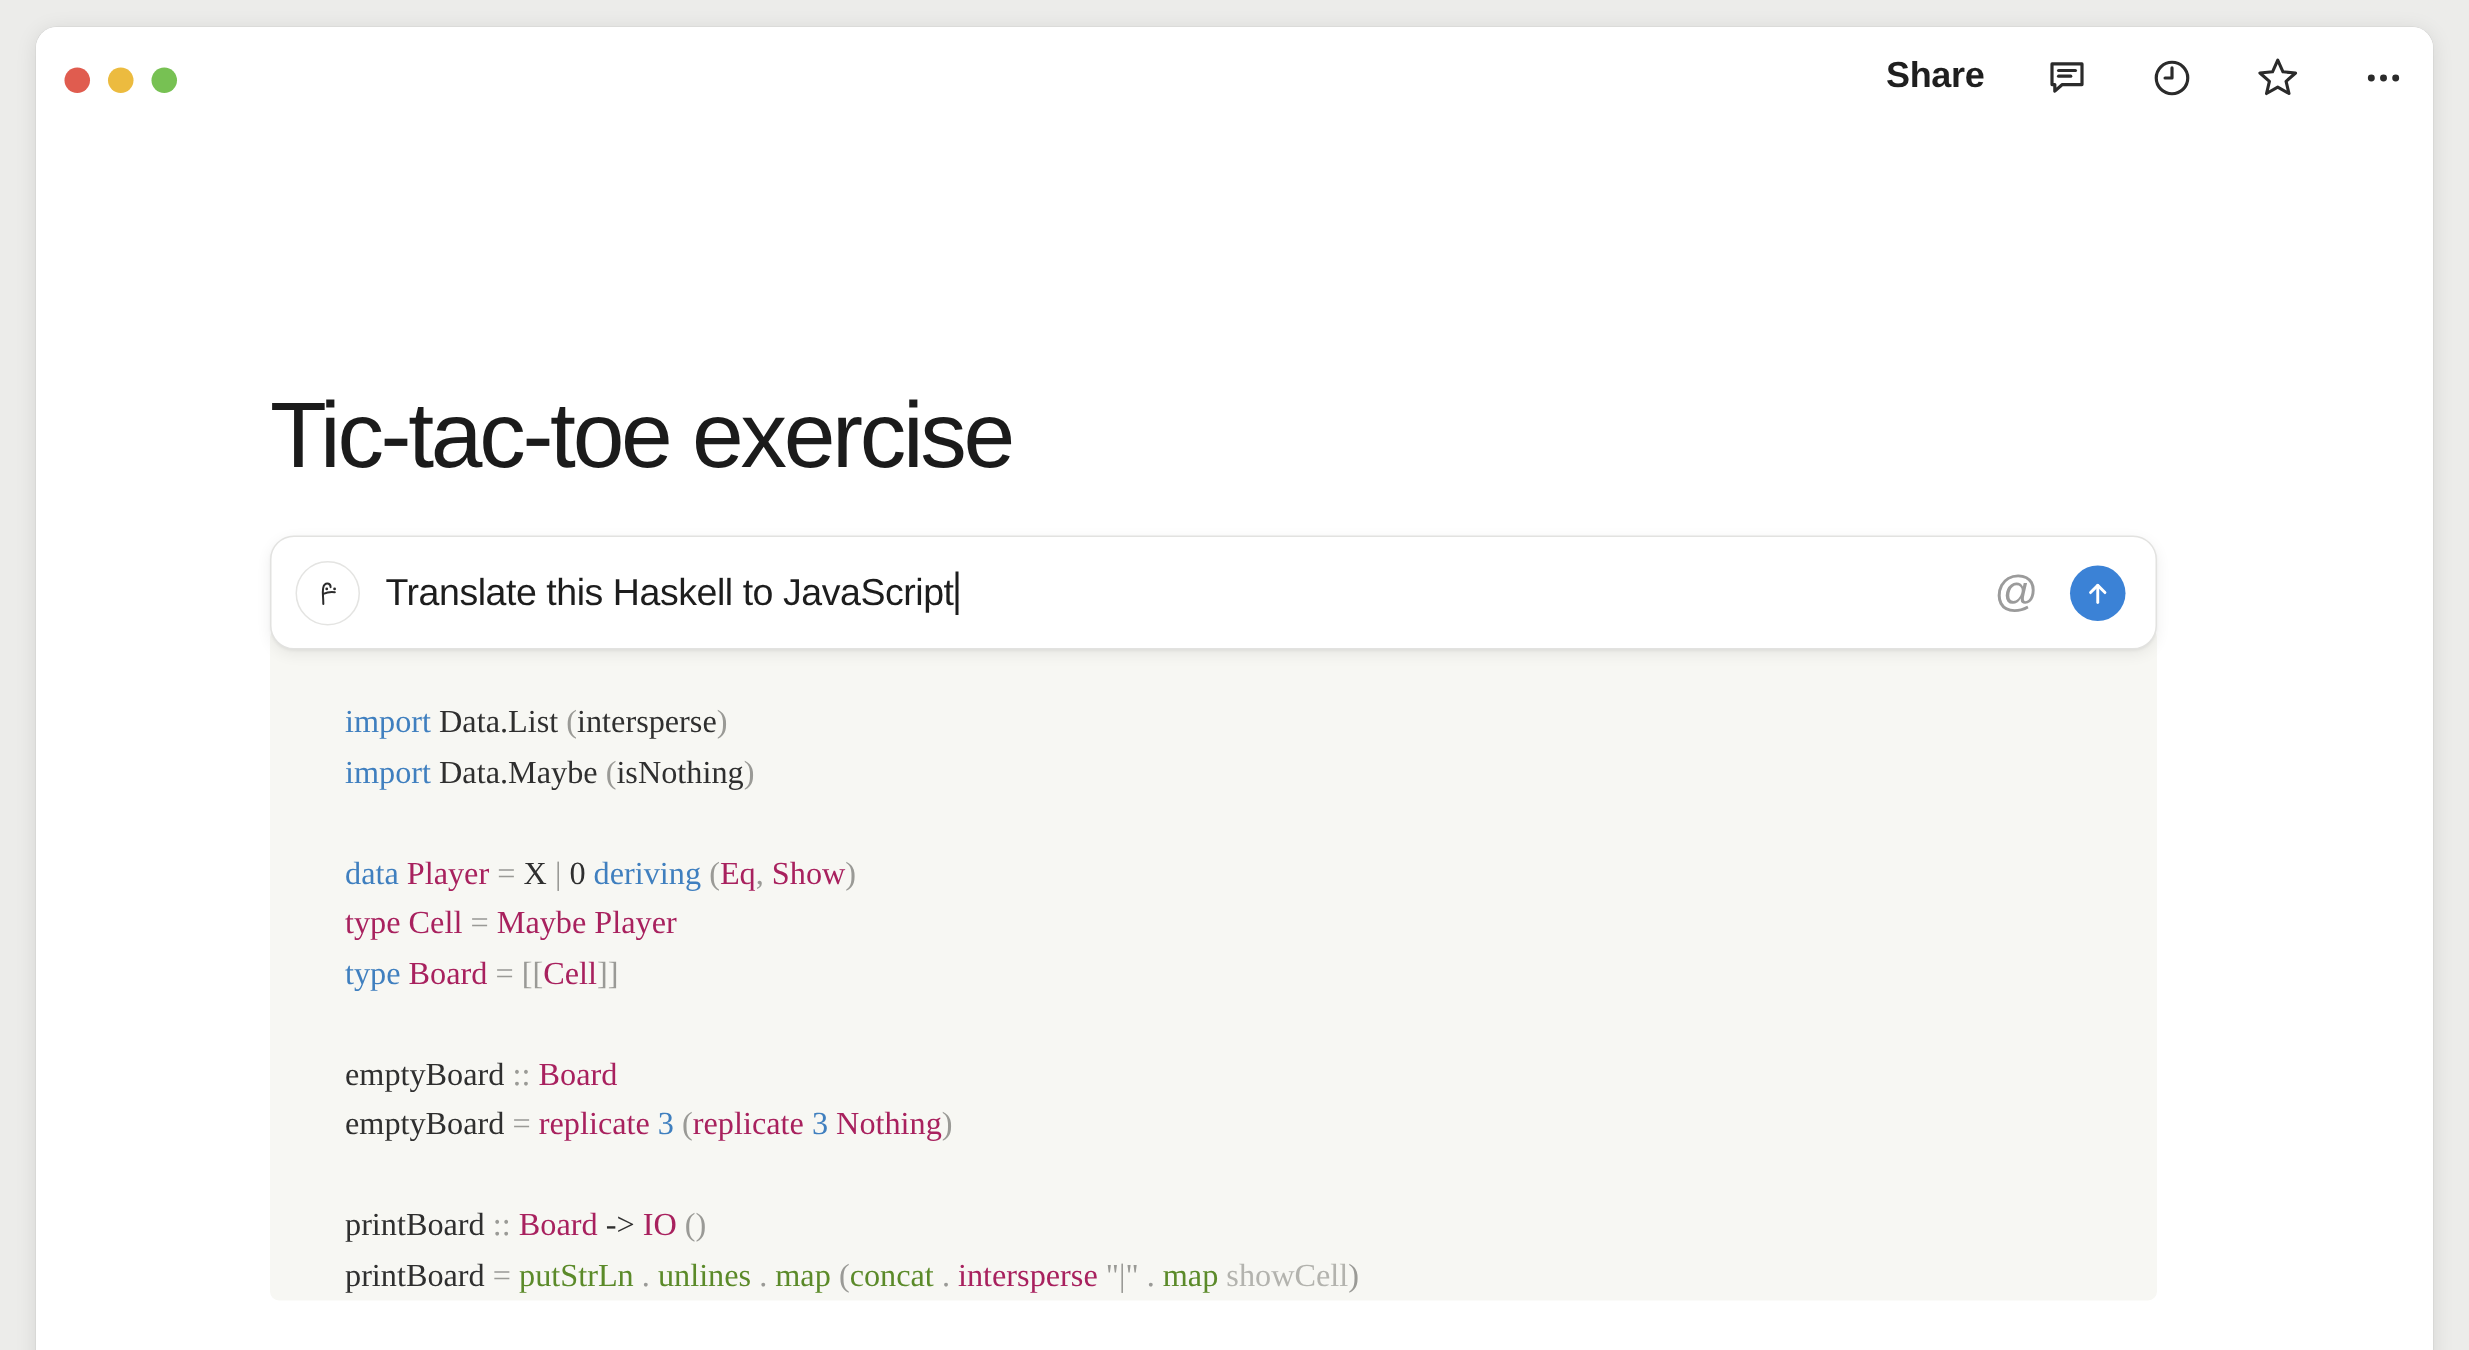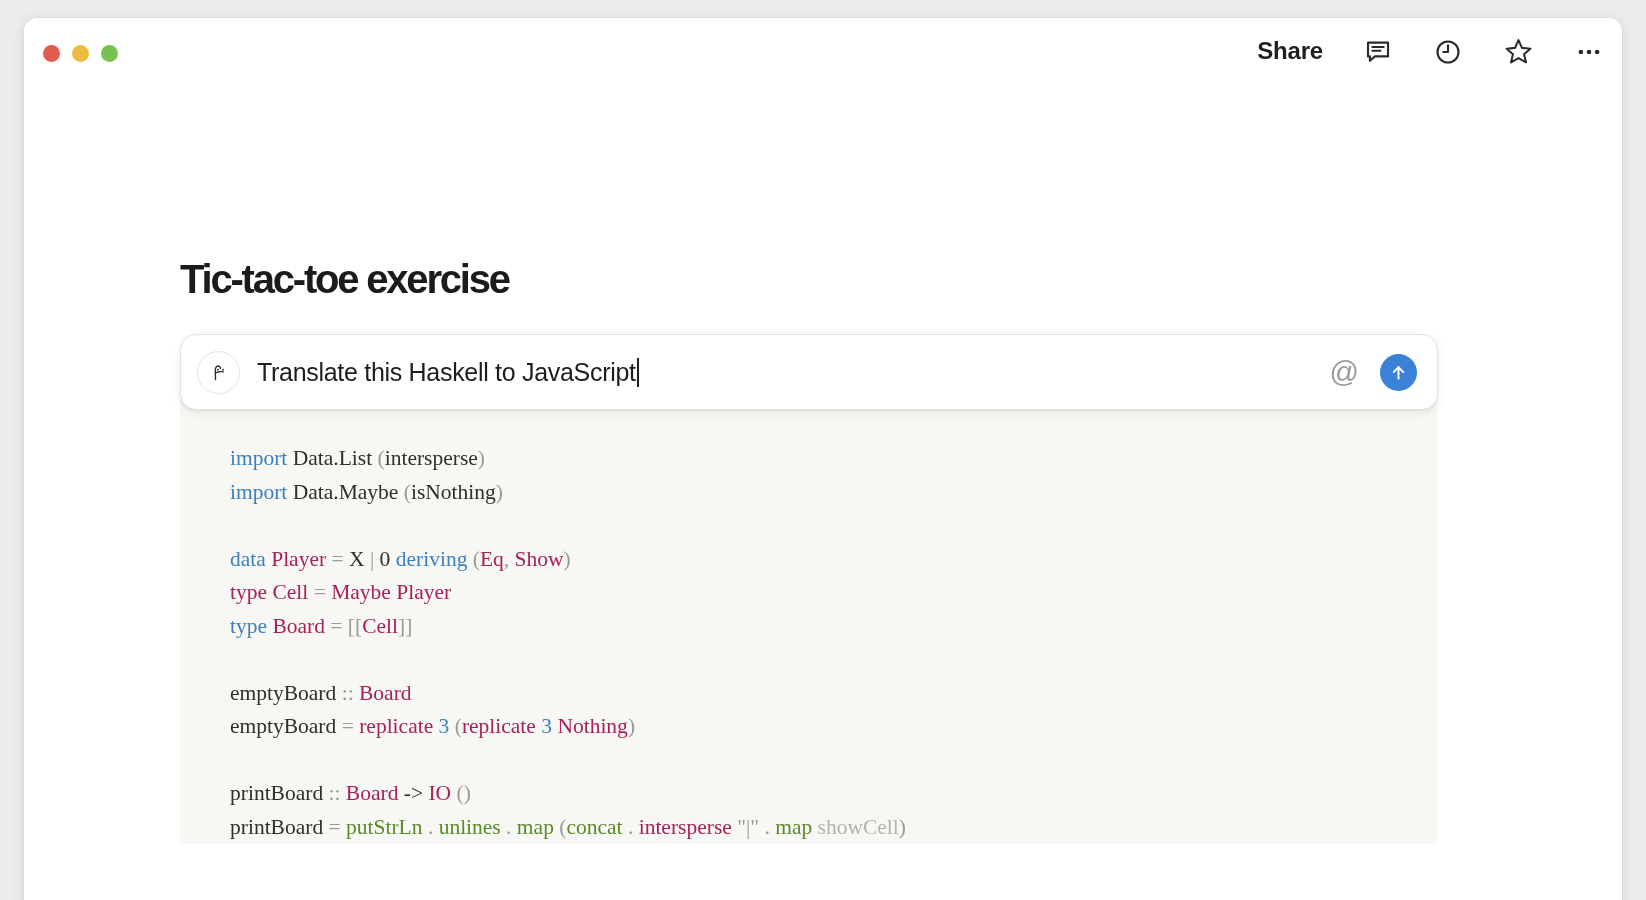--- a/index.html
+++ b/index.html
@@ -58,22 +58,22 @@
   .ticon { display: flex; align-items: center; justify-content: center; }
 
   
   .doc {
     position: relative;
     padding-left: 156px;
     padding-right: 60px;
   }
   .page-title {
     margin-top: 170px;
-    font-size: 40px;
-    font-weight: 700;
+    font-size: 62px;
+    font-weight: 400;
     color: #1b1b1b;
     letter-spacing: -2.2px;
     line-height: 1.05;
   }
 
   
   .prompt-wrap {
     position: relative;
     margin-top: 34px;
     width: 1258px;

